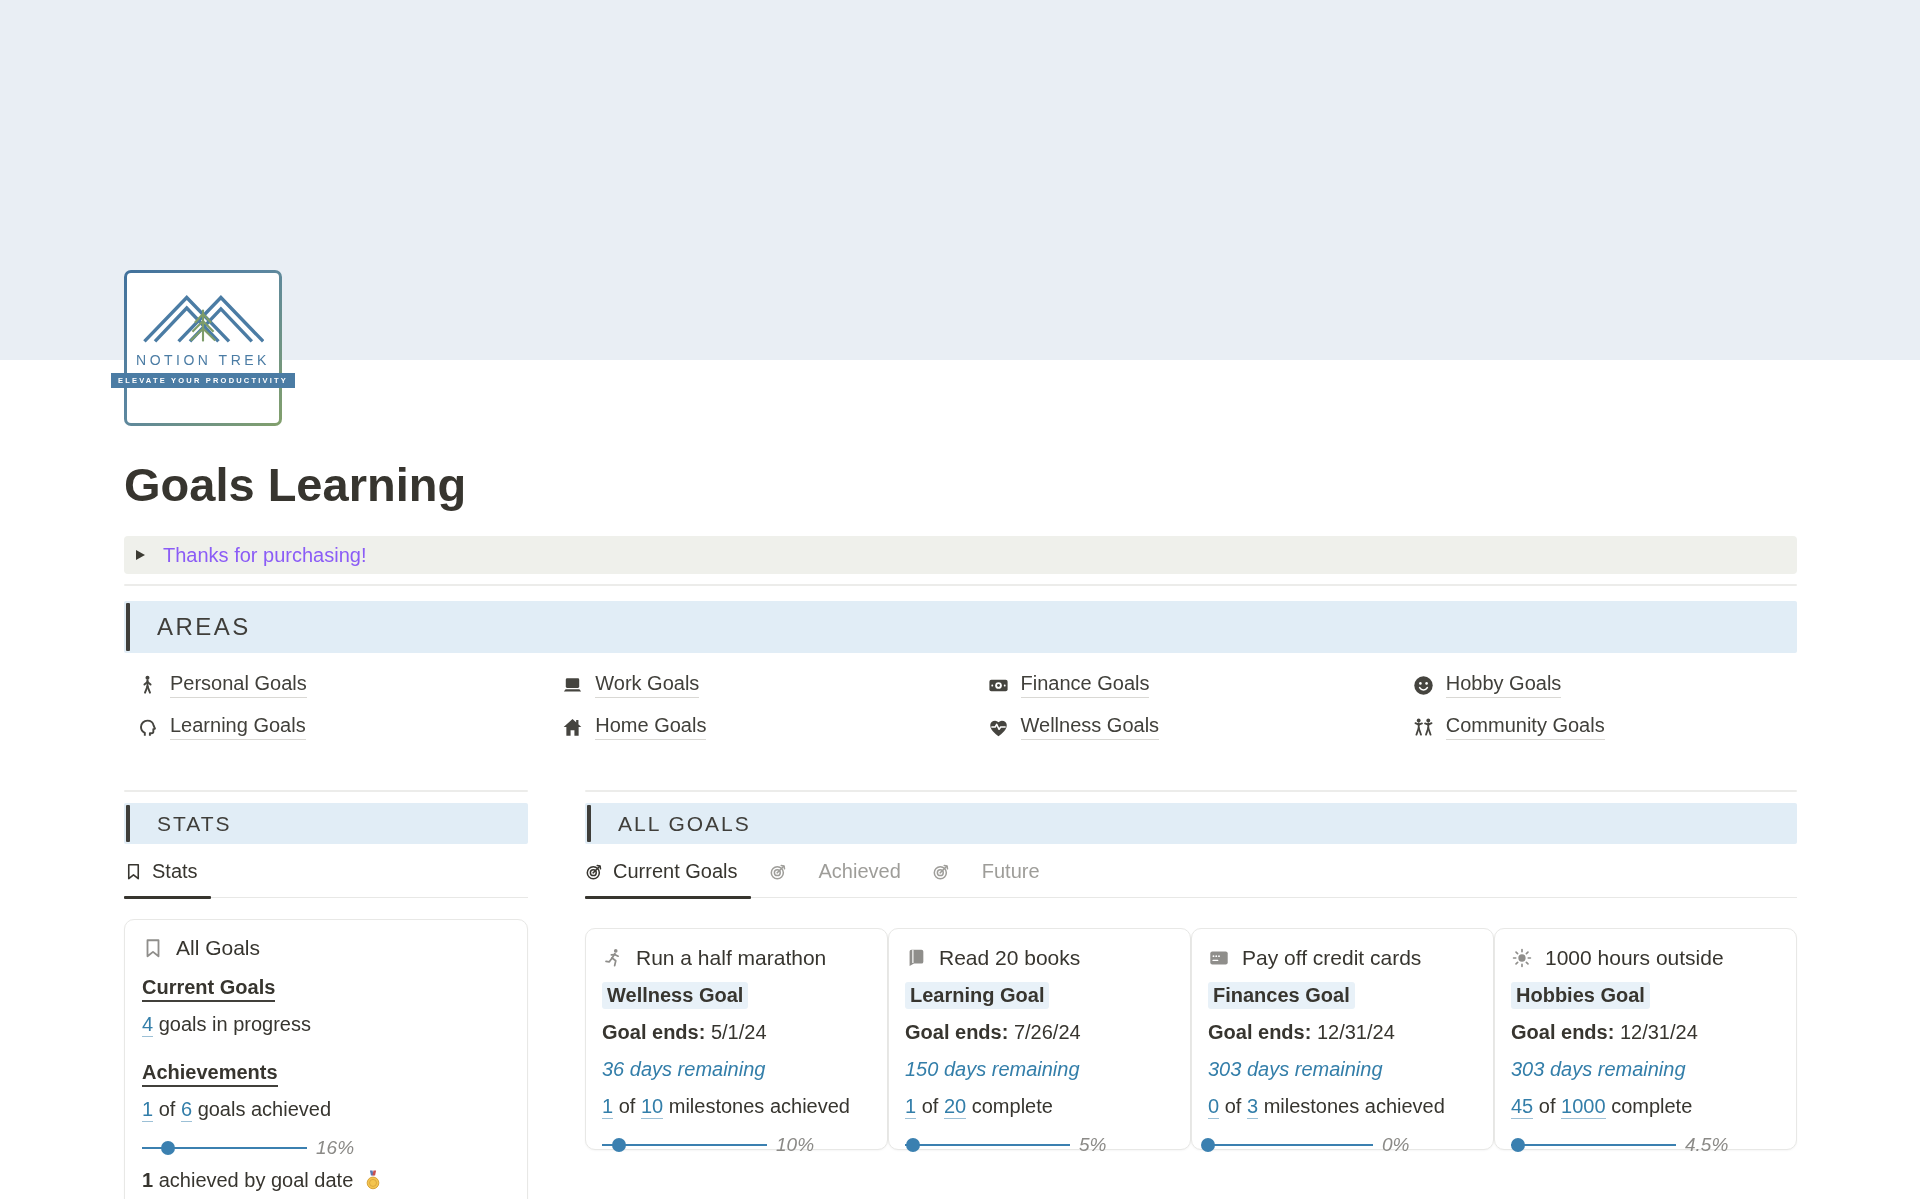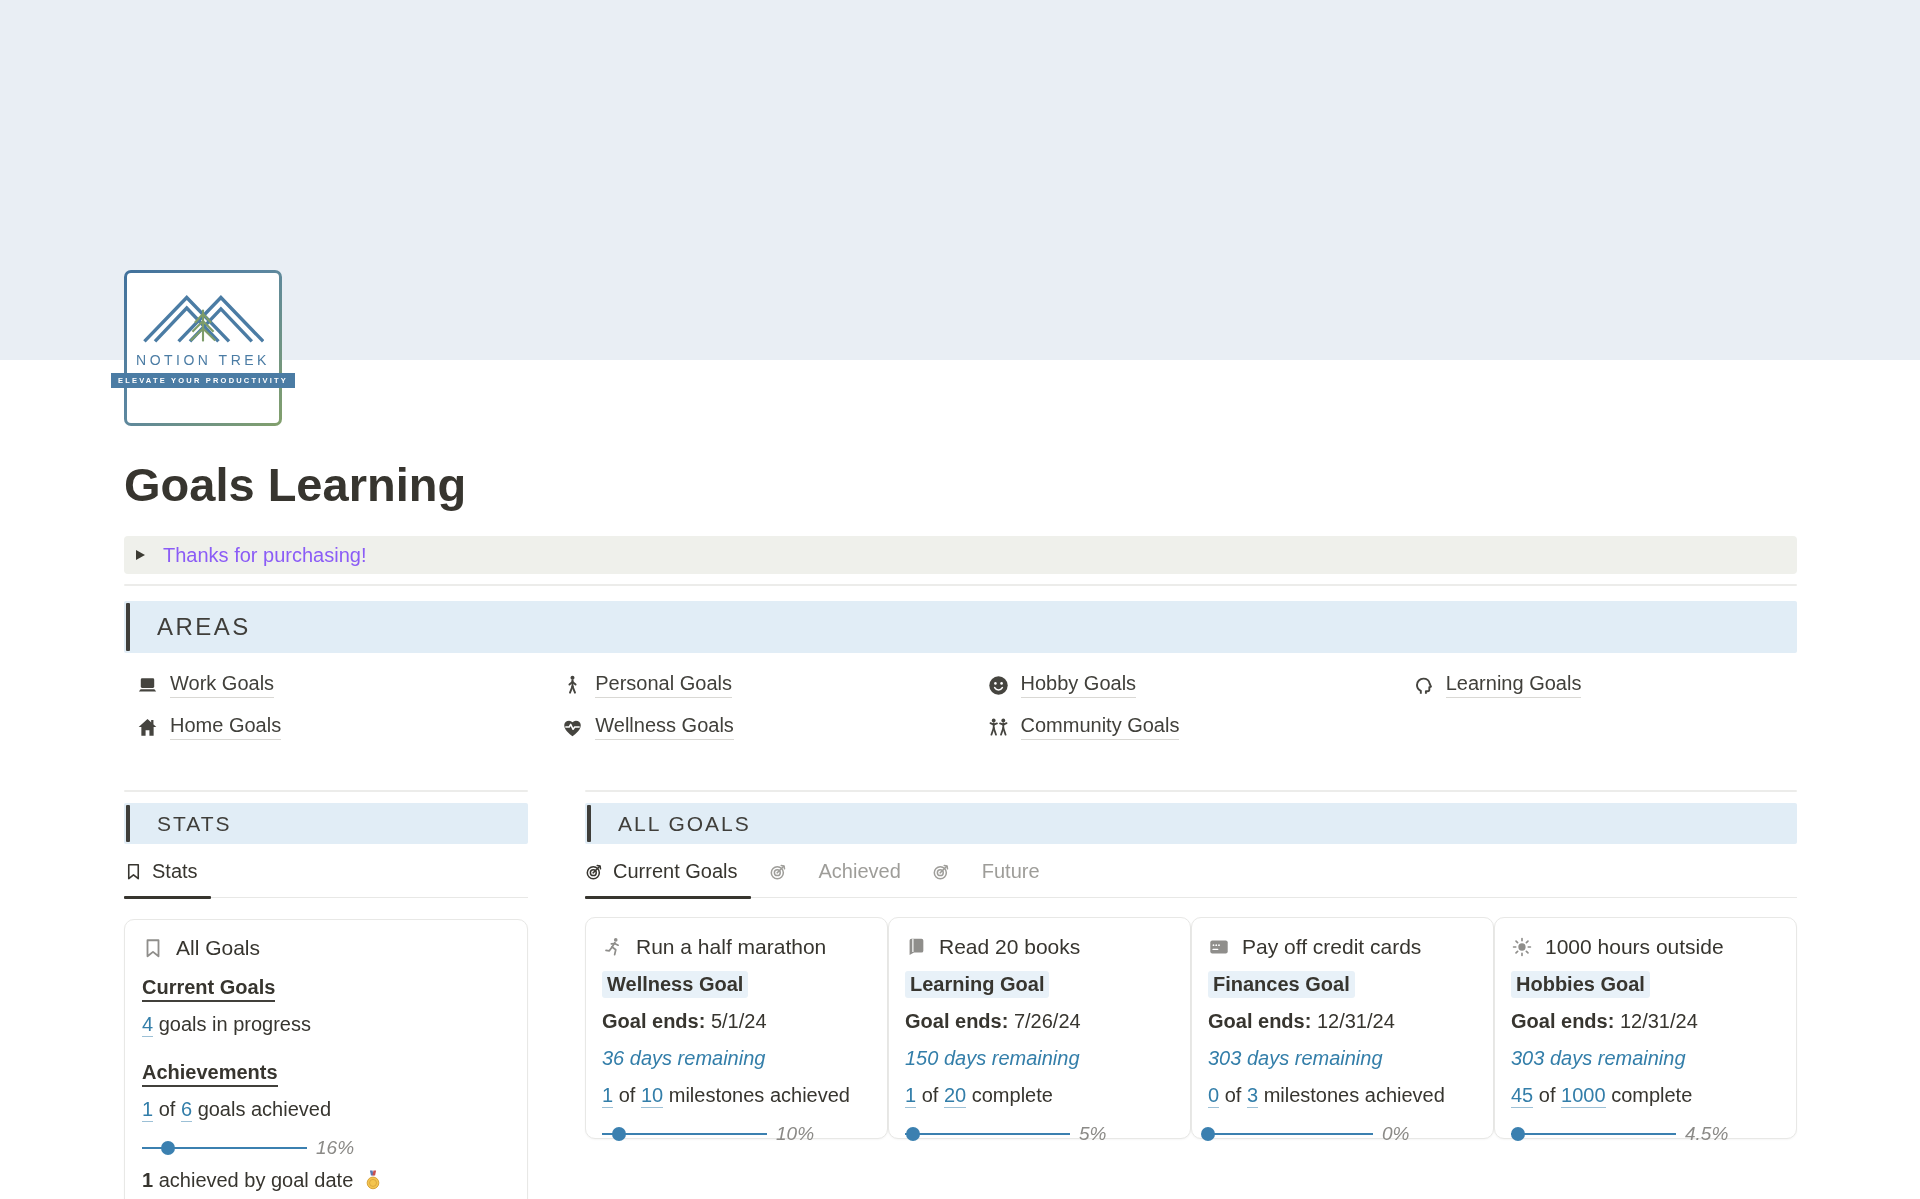--- a/index.html
+++ b/index.html
@@ -56,21 +56,21 @@
   .tab .ticon svg { width:100%; height:100%; }
   .tab .tlabel { font-size:20px; font-weight:500; }
   .tab.active { color:#37352f; }
   .tab.inactive { color:#9e9d99;gap:22px; }
   .tab.active::after { content:""; position:absolute; left:0; right:0; bottom:-2px; height:3px;
                        background:#37352f; border-radius:1px; }
 
   
   .card { background:#fff; border:1px solid #e8e8e6; border-radius:10px; box-shadow:0 1px 2px rgba(0,0,0,.04); }
   .stats-card { margin-top:21px; height:292px; padding:16px 17px; }
-  .cards-row { margin-top:19px; display:flex; }
+  .cards-row { margin-top:30px; display:flex; }
   .goal-card { flex:1; height:222px; padding:17px 16px; cursor:pointer; }
 
   .title-row { display:flex; align-items:center; }
   .title-row .cicon { width:22px; height:22px; display:inline-flex; margin-right:12px; flex:none; }
   .title-row .cicon svg { width:100%; height:100%; }
   .card-title { font-size:21px; color:#37352f; }
   .gray-ic { color:#8f8e8b; }
   .dark-ic { color:#37352f; }
 
   .row { margin-top:13px; font-size:20px; line-height:24px; color:#37352f; }
@@ -130,39 +130,51 @@
     <div class="divider"></div>
 
     <div class="sec-head h2">
       <div class="qbar"></div>
       <span class="label">AREAS</span>
     </div>
 
     <div class="areas-grid">
       <div class="area-link">
         <span class="aicon">
-          <svg viewBox="0 0 24 24" fill="currentColor">
-            <rect x="5" y="4.5" width="14" height="10" rx="1.4"></rect>
-            <path d="M3 18.2h18l-1.8-2.4H4.8z"></path>
-          </svg>
-        </span>
-        <span class="alabel">Work Goals</span>
-      </div>
-      <div class="area-link">
-        <span class="aicon">
           <svg viewBox="0 0 24 24" fill="none" stroke="currentColor" stroke-width="2" stroke-linecap="round">
             <circle cx="12" cy="4" r="2.1" fill="currentColor" stroke="none"></circle>
             <path d="M12 6.6 V13"></path>
               <path d="M12 8.2 L8.8 11"></path>
               <path d="M12 8.2 L15.2 11"></path>
             <path d="M12 13 L9.4 19.5"></path>
               <path d="M12 13 L14.6 19.5"></path>
           </svg>
         </span>
         <span class="alabel">Personal Goals</span>
+      </div>
+      <div class="area-link">
+        <span class="aicon">
+          <svg viewBox="0 0 24 24" fill="currentColor">
+            <rect x="5" y="4.5" width="14" height="10" rx="1.4"></rect>
+            <path d="M3 18.2h18l-1.8-2.4H4.8z"></path>
+          </svg>
+        </span>
+        <span class="alabel">Work Goals</span>
+      </div>
+      <div class="area-link">
+        <span class="aicon">
+          <svg viewBox="0 0 24 24">
+            <rect x="2.5" y="6" width="19" height="12" rx="2" fill="currentColor"></rect>
+            <circle cx="12" cy="12" r="3.5" fill="#fff"></circle>
+            <circle cx="12" cy="12" r="1.5" fill="currentColor"></circle>
+            <rect x="4.6" y="11" width="1.8" height="2" fill="#fff" rx=".5"></rect>
+            <rect x="17.6" y="11" width="1.8" height="2" fill="#fff" rx=".5"></rect>
+          </svg>
+        </span>
+        <span class="alabel">Finance Goals</span>
       </div>
       <div class="area-link">
         <span class="aicon">
           <svg viewBox="0 0 24 24">
             <circle cx="12" cy="12" r="9.6" fill="currentColor"></circle>
             <circle cx="8.8" cy="9.8" r="1.35" fill="#fff"></circle>
             <circle cx="15.2" cy="9.8" r="1.35" fill="#fff"></circle>
             <path d="M8 14.2c1.05 1.7 2.5 2.5 4 2.5s2.95-.8 4-2.5" stroke="#fff" stroke-width="1.7" fill="none" stroke-linecap="round"></path>
           </svg>
         </span>

